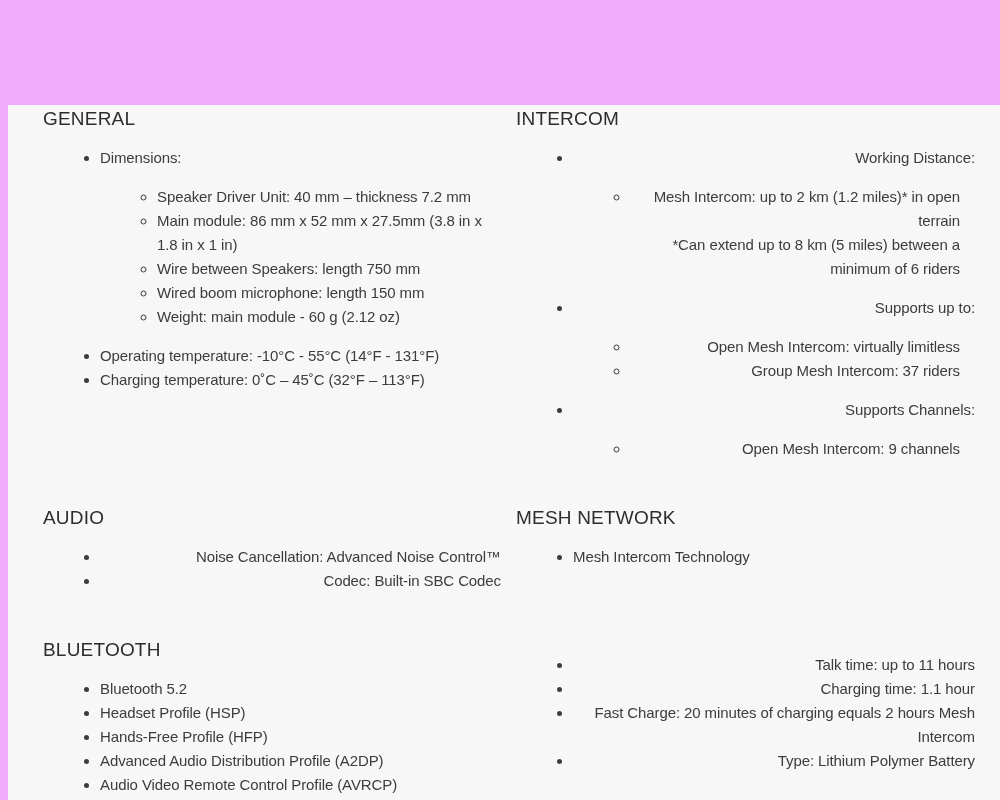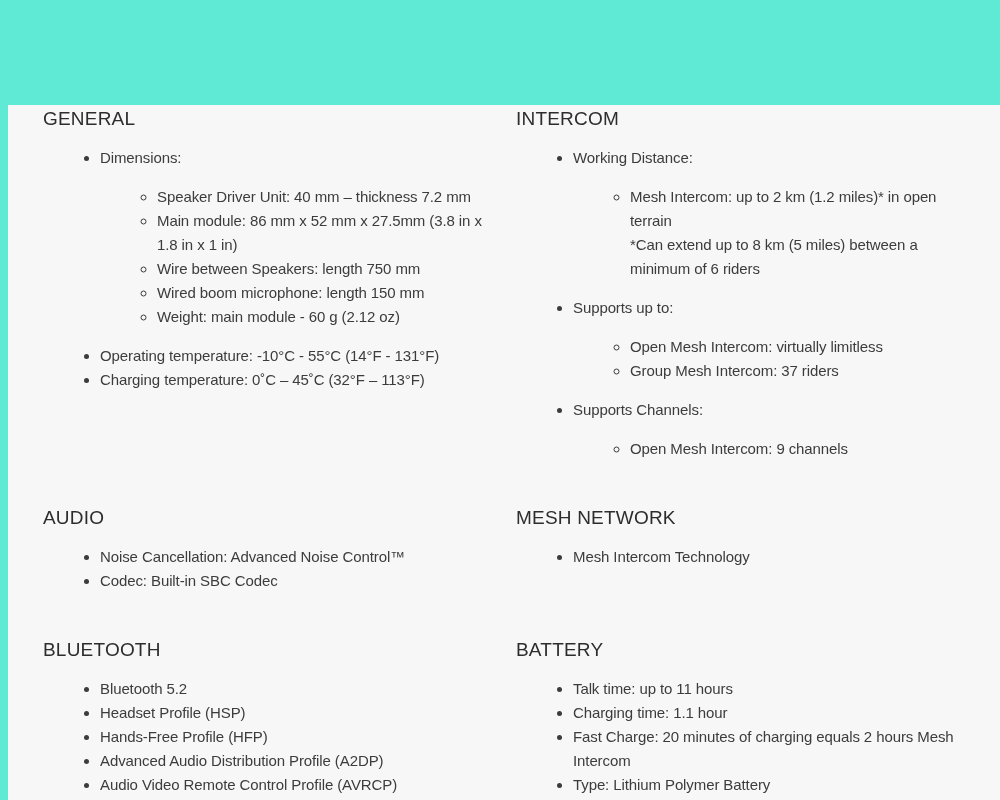--- a/index.html
+++ b/index.html
@@ -8,21 +8,21 @@
     background: #ffffff;
     width: 1000px;
     height: 800px;
     font-family: "Liberation Sans", sans-serif;
     -webkit-font-smoothing: antialiased;
   }
   .page {
     position: relative;
     width: 1000px;
     height: 800px;
-    background: #5eead4;
+    background: #f0abfc;
     overflow: hidden;
   }
   .specs-panel {
     position: absolute;
     left: 8px;
     top: 105px;
     width: 992px;
     min-height: 588px;
     background: #f7f7f7;
     box-sizing: border-box;
@@ -55,20 +55,21 @@
   }
   .spec-section ul.sub {
     list-style-type: circle;
     padding-left: 42px;
   }
   .sub-item, .li-text {
     white-space: pre-line;
   }
   .col-right li {
     max-width: 420px;
+    text-align: right;
   }
   .col-left li {
     max-width: 400px;
   }
 </style>
 </head>
 <body>
 
 <div class="page">
   <div class="specs-panel">
@@ -137,21 +138,20 @@
       <ul>
         <li>Bluetooth 5.2</li>
         <li>Headset Profile (HSP)</li>
         <li>Hands-Free Profile (HFP)</li>
         <li>Advanced Audio Distribution Profile (A2DP)</li>
         <li>Audio Video Remote Control Profile (AVRCP)</li>
       </ul>
     </div>
 
     <div class="spec-section col-right">
-      <h2>BATTERY</h2>
       <ul>
         <li>Talk time: up to 11 hours</li>
         <li>Charging time: 1.1 hour</li>
         <li>Fast Charge: 20 minutes of charging equals 2 hours Mesh Intercom</li>
         <li>Type: Lithium Polymer Battery</li>
       </ul>
     </div>
 
   </div>
 </div>

